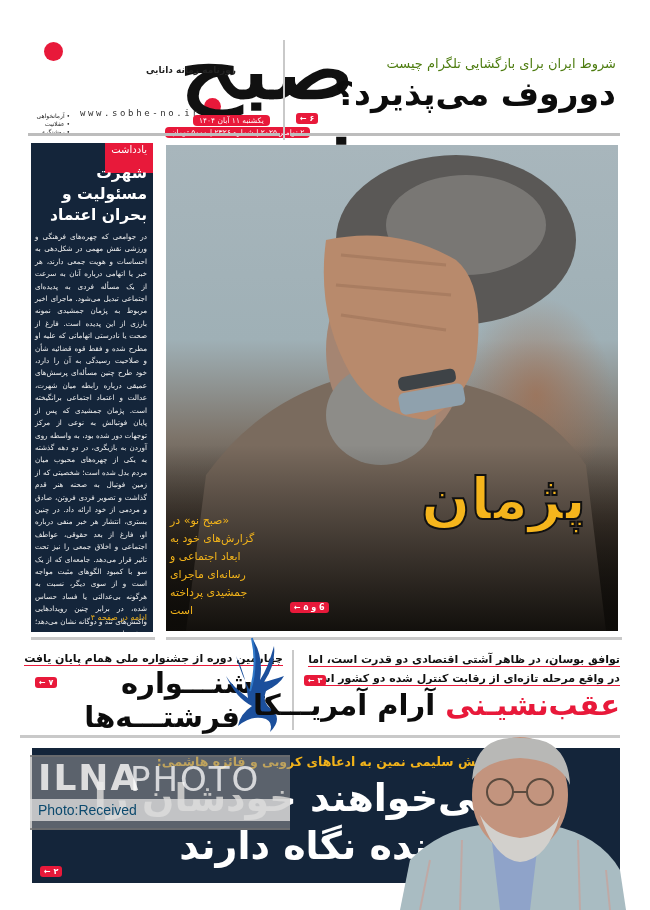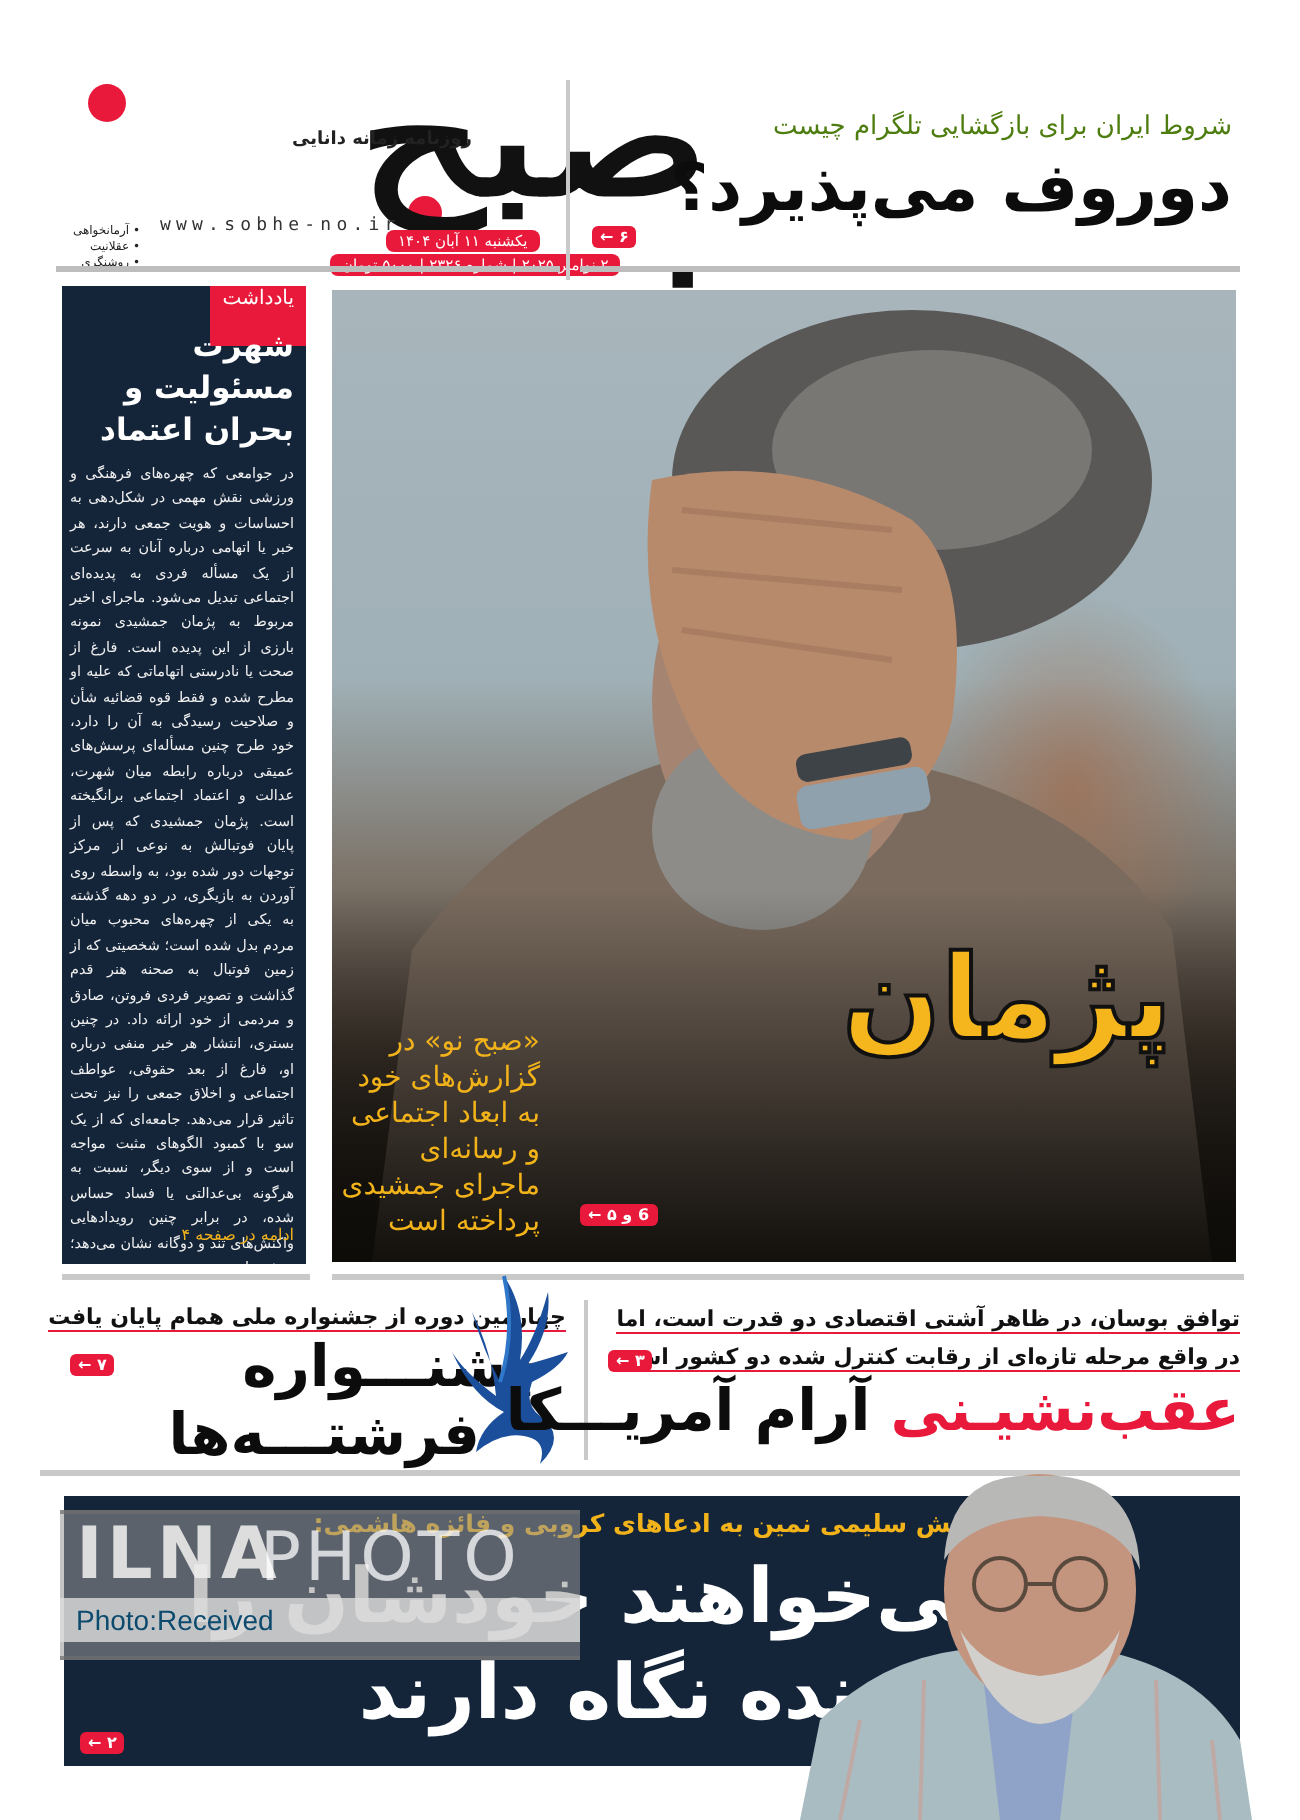--- a/index.html
+++ b/index.html
@@ -37,21 +37,21 @@
   #main-photo { left: 166px; top: 145px; width: 452px; height: 486px; overflow: hidden;
     background:
       radial-gradient(ellipse 110px 140px at 370px 250px, rgba(160,110,80,0.75), rgba(0,0,0,0) 70%),
       radial-gradient(ellipse 90px 80px at 320px 90px, rgba(70,70,70,0.95), rgba(0,0,0,0) 75%),
       radial-gradient(ellipse 70px 70px at 250px 290px, rgba(80,70,60,0.9), rgba(0,0,0,0) 70%),
       linear-gradient(180deg, #a8b6bc 0%, #9fb0b6 40%, #7d746a 60%, #4a3f35 78%, #1b1712 100%);
   }
   .photo-shape { position: absolute; }
   .main-title-1 { position: absolute; right: 32px; top: 320px; font-size: 58px; font-weight: bold; color: #f5b51c; -webkit-text-stroke: 2px #111; letter-spacing: 4px; }
   .main-title-2 { position: absolute; right: 36px; top: 385px; font-size: 58px; font-weight: bold; color: #ffffff; -webkit-text-stroke: 2px #111; letter-spacing: 2px; }
-  .main-caption { position: absolute; left: 4px; top: 367px; width: 100px; font-size: 14px; line-height: 18px; color: #f2b31a; text-align: right; }
+  .main-caption { position: absolute; left: 4px; top: 367px; width: 100px; font-size: 11px; line-height: 18px; color: #f2b31a; text-align: left; }
   .main-rule { position: absolute; left: 166px; top: 637px; width: 456px; height: 3px; background: #c9c9c9; }
 
   
   .fest-kicker { position: absolute; right: 367px; top: 652px; font-size: 11px; font-weight: bold; color: #111; border-bottom: 1px solid #e8193a; white-space: nowrap; }
   .fest-title-1 { position: absolute; right: 375px; top: 666px; font-size: 29px; font-weight: bold; color: #0c0c0c; }
   .fest-title-2 { position: absolute; right: 410px; top: 700px; font-size: 29px; font-weight: bold; color: #0c0c0c; }
   .vrule-mid { position: absolute; left: 292px; top: 650px; width: 2px; height: 80px; background: #c9c9c9; }
   .bottom-rule { position: absolute; left: 20px; top: 735px; width: 600px; height: 3px; background: #c9c9c9; }
 
   

